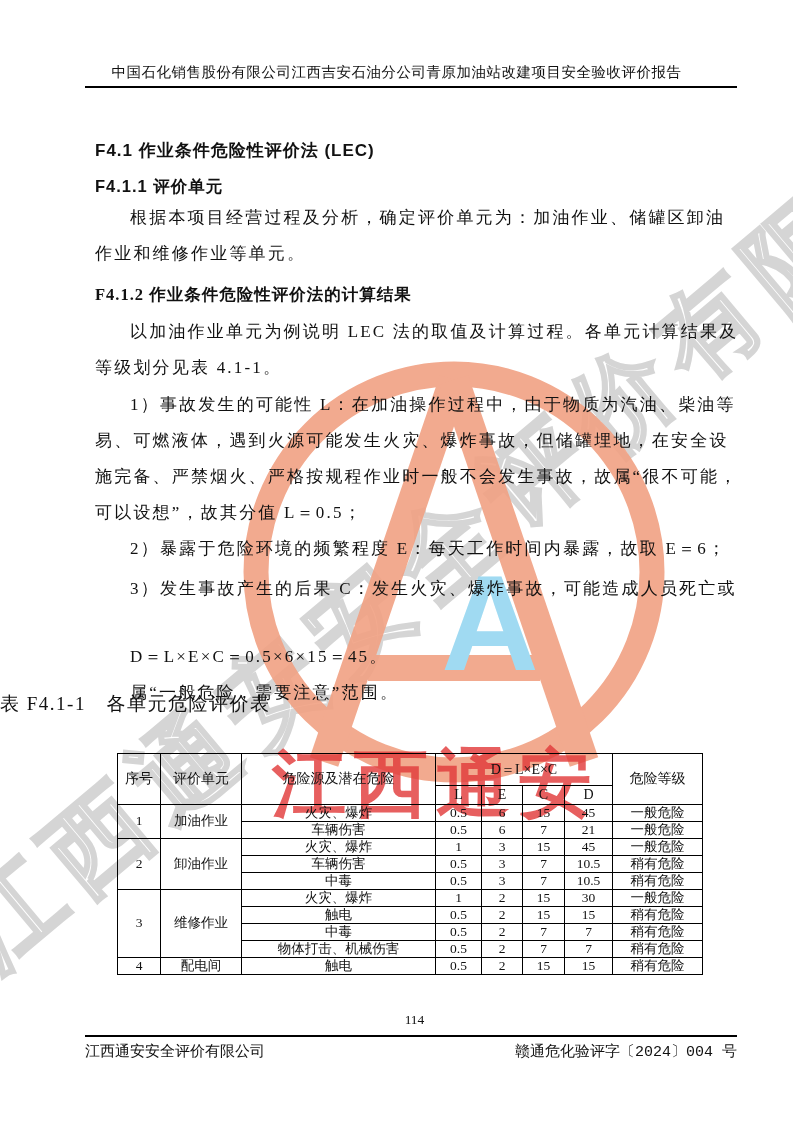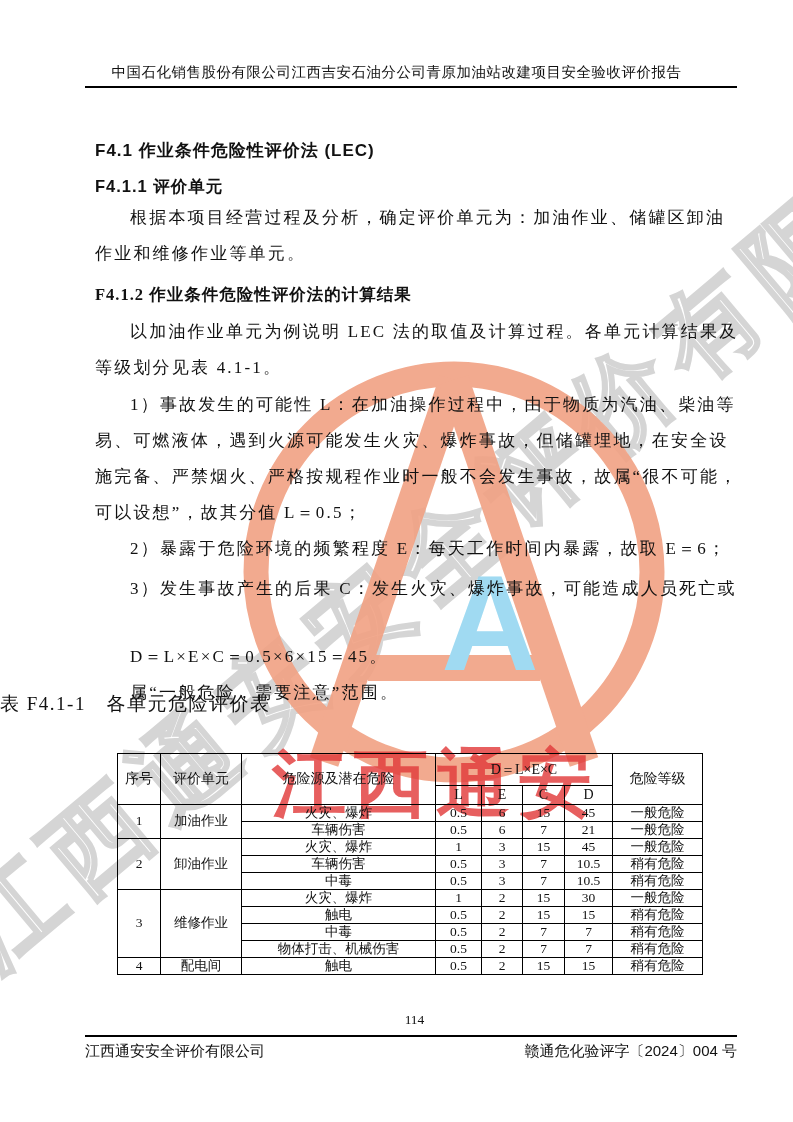--- a/index.html
+++ b/index.html
@@ -46,21 +46,21 @@
     border:1px solid #000; text-align:center; vertical-align:middle;
     font-weight:normal; font-size:13.5px; padding:0; line-height:1.1;
     font-family:"Liberation Serif", serif; overflow:hidden;
   }
   .risk-table th { font-size:14px; }
   tr.hrow1 { height:32px; } tr.hrow2 { height:19px; } tr.drow { height:17px; }
   .closing { top:984px; }
   .page-number { top:1012px; left:0; width:100%; text-align:center; font-size:13.5px;padding-left:36px; }
   .footer-rule { top:1035px; left:85px; width:652px; height:2px; background:#000; }
   .footer-left { top:1042px; left:85px; font-size:15px; font-family:"Liberation Sans", sans-serif; }
-  .footer-right { top:1042px; right:56px; font-size:15px; font-family:Liberation Sans, sans-serif; }
+  .footer-right { top:1042px; right:56px; font-size:15px; font-family:Liberation Mono, monospace; }
 </style>
 </head>
 <body>
 
 <div class="page">
 
   <div class="wm-diag">江西通安安全评价有限公司</div>
 
   <svg class="wm-logo" width="452" height="452" viewBox="0 0 452 452">
     <circle cx="226" cy="226" r="198" fill="none" stroke="#F1A183" stroke-width="25"></circle>

